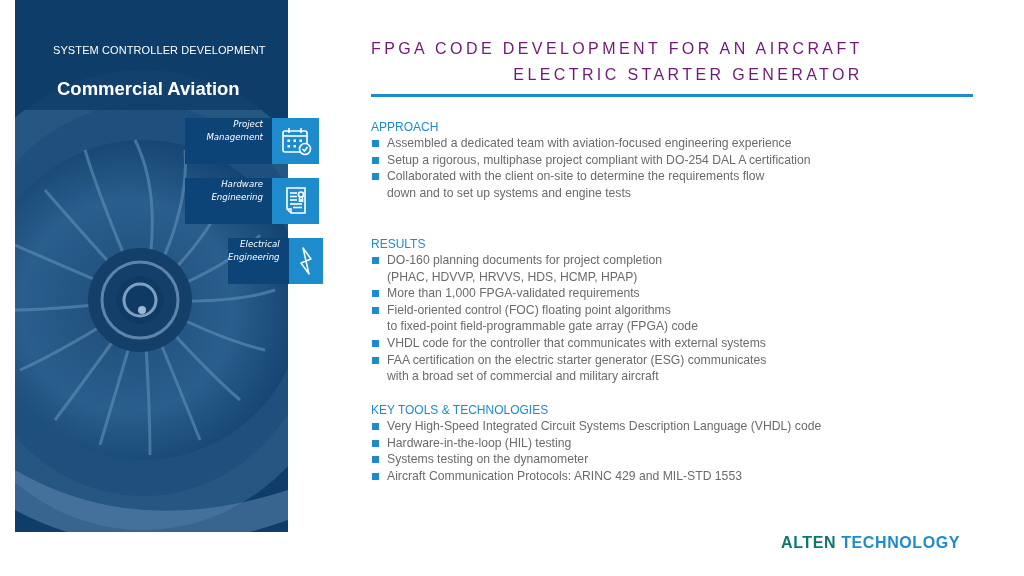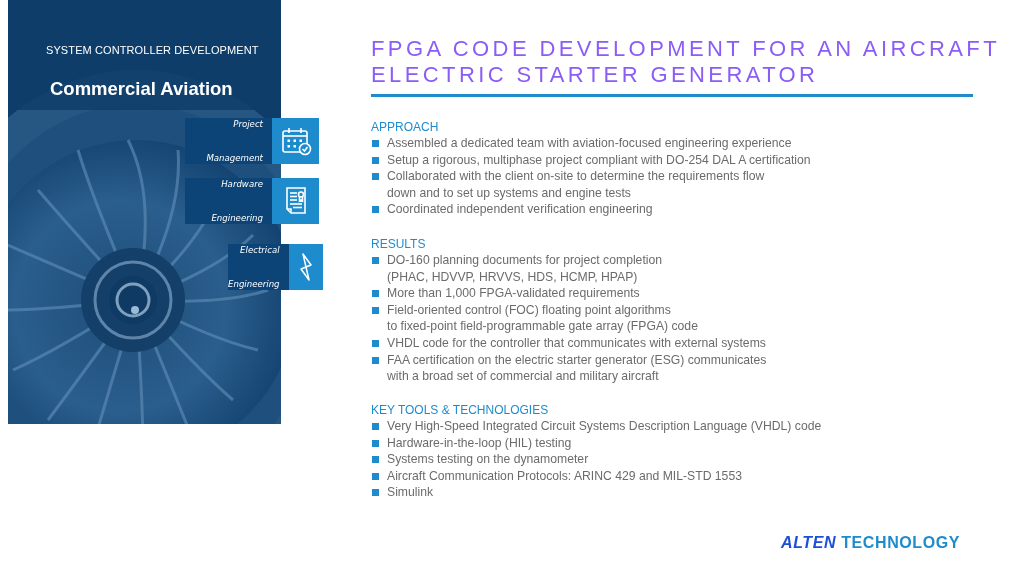--- a/index.html
+++ b/index.html
@@ -1,21 +1,21 @@
 <!DOCTYPE html>
 <html><head>
   <meta charset="utf-8">
   <style>
     * { margin: 0; padding: 0; box-sizing: border-box; }
     html, body { width: 1024px; height: 576px; overflow: hidden; background: #ffffff; }
     body { position: relative; font-family: "Liberation Sans", "DejaVu Sans", sans-serif; }
 
     
     .left-panel {
-      position: absolute; left: 8px; top: 0; width: 273px; height: 424px;
+      position: absolute; left: 15px; top: 0; width: 273px; height: 532px;
       background: #0f3d6a; overflow: hidden; text-align: center;
     }
     .left-panel svg.bg { position: absolute; left: 0; top: 0; width: 273px; height: 576px; }
     .eyebrow {
       position: absolute; left: 38px; top: 44px;
       color: #ffffff; font-size: 11px; letter-spacing: 0.1px;
       font-family: "Liberation Sans", sans-serif;
     }
     .panel-title {
       position: absolute; left: 42px; top: 78px;
@@ -25,34 +25,35 @@
 
     
     .cap {
       position: absolute; left: 185px; width: 134px; height: 46px;
       display: flex;
     }
     .cap-label {
       width: 87px; height: 46px; background: #0c4477;
       color: #ffffff; font-style: italic; font-size: 9.5px; line-height: 12.5px;
       text-align: right; padding-right: 9px;
-      display: flex; flex-direction: column; justify-content: space-between; align-items: flex-end;
+      display: flex; flex-direction: column; justify-content: flex-start; align-items: flex-end;
       font-family: "DejaVu Sans", sans-serif; font-size: 8.6px;
     }
     .cap-icon {
       width: 47px; height: 46px; background: #1e8ccc;
       display: flex; align-items: center; justify-content: center;
     }
     .cap-icon svg { width: 34px; height: 34px; }
 
     
     .headline {
       position: absolute; left: 371px; top: 36px;
-      color: #8b5cf6; font-size: 22px; letter-spacing: 3.4px; line-height: 26px;
-      font-family: "Liberation Sans", sans-serif;
+      color: #701a75; font-size: 16px; letter-spacing: 3.4px; line-height: 26px;
+      font-family: "Liberation Sans", sans-serif;
+      text-align: right;
     }
     .rule {
       position: absolute; left: 371px; top: 94px; width: 602px; height: 3px;
       background: #1e8ccc;
     }
     .section { position: absolute; left: 371px; }
     .section-heading {
       color: #1e8ccc; font-weight: normal; font-size: 12px; line-height: 16px;
       font-family: "Liberation Sans", sans-serif;
     }
@@ -65,21 +66,21 @@
     .bullets li .sq {
       position: absolute; left: 1px; top: 5px; width: 7px; height: 7px; background: #1e8ccc;
     }
     .bullets li .txt { white-space: pre-line; }
 
     .brand {
       position: absolute; left: 781px; top: 534px;
       font-size: 16px; font-weight: bold; letter-spacing: 0.6px;
       font-family: "Liberation Sans", sans-serif;
     }
-    .brand .b1 { color: #1d4ed8; font-style: italic; }
+    .brand .b1 { color: #0f766e; }
     .brand .b2 { color: #1e8ccc; }
   </style>
 </head>
 <body>
 
 <div class="left-panel">
   <svg class="bg" viewBox="0 0 273 576">
     <defs>
       <radialGradient id="g1" cx="45%" cy="52%" r="60%">
         <stop offset="0%" stop-color="#1e4d7a"></stop>
@@ -163,21 +164,21 @@
       <line x1="11" y1="12.5" x2="18" y2="12.5"></line>
       <line x1="11" y1="16" x2="18" y2="16"></line>
       <line x1="11" y1="20" x2="23" y2="20"></line>
       <line x1="14" y1="23.5" x2="23" y2="23.5"></line>
       <circle cx="22" cy="10.5" r="2.5"></circle>
       <path d="M20.5 13 V17 L22 16 L23.5 17 V13"></path>
     </svg>
   </div>
 </div>
 
-<div class="cap" style="top:244px;padding-left:43px;">
+<div class="cap" style="top:238px;padding-left:43px;">
   <div class="cap-label">
     <span>Electrical</span>
     <span>Engineering</span>
   </div>
   <div class="cap-icon">
     <svg viewBox="0 0 34 34" fill="none" stroke="#ffffff" stroke-width="1.5" stroke-linejoin="round">
       <path d="M14 4 L22 15 L17 17 L20 30 L12 19 L17 17 Z"></path>
     </svg>
   </div>
 </div>
@@ -188,21 +189,20 @@
 </div>
 <div class="rule"></div>
 
 <div class="section" style="top:119px;">
   <div class="section-heading">APPROACH</div>
   <ul class="bullets">
     <li><span class="sq"></span><span class="txt">Assembled a dedicated team with aviation-focused engineering experience</span></li>
     <li><span class="sq"></span><span class="txt">Setup a rigorous, multiphase project compliant with DO-254 DAL A certification</span></li>
     <li><span class="sq"></span><span class="txt">Collaborated with the client on-site to determine the requirements flow
 down and to set up systems and engine tests</span></li>
-    <li><span class="sq"></span><span class="txt">Coordinated independent verification engineering</span></li>
   </ul>
 </div>
 
 <div class="section" style="top:236px;">
   <div class="section-heading">RESULTS</div>
   <ul class="bullets">
     <li><span class="sq"></span><span class="txt">DO-160 planning documents for project completion
 (PHAC, HDVVP, HRVVS, HDS, HCMP, HPAP)</span></li>
     <li><span class="sq"></span><span class="txt">More than 1,000 FPGA-validated requirements</span></li>
     <li><span class="sq"></span><span class="txt">Field-oriented control (FOC) floating point algorithms
@@ -213,20 +213,19 @@
   </ul>
 </div>
 
 <div class="section" style="top:402px;">
   <div class="section-heading">KEY TOOLS &amp; TECHNOLOGIES</div>
   <ul class="bullets">
     <li><span class="sq"></span><span class="txt">Very High-Speed Integrated Circuit Systems Description Language (VHDL) code</span></li>
     <li><span class="sq"></span><span class="txt">Hardware-in-the-loop (HIL) testing</span></li>
     <li><span class="sq"></span><span class="txt">Systems testing on the dynamometer</span></li>
     <li><span class="sq"></span><span class="txt">Aircraft Communication Protocols: ARINC 429 and MIL-STD 1553</span></li>
-    <li><span class="sq"></span><span class="txt">Simulink</span></li>
   </ul>
 </div>
 
 <div class="brand">
   <span class="b1">ALTEN</span>
   <span class="b2">TECHNOLOGY</span>
 </div>
 
 </body></html>

